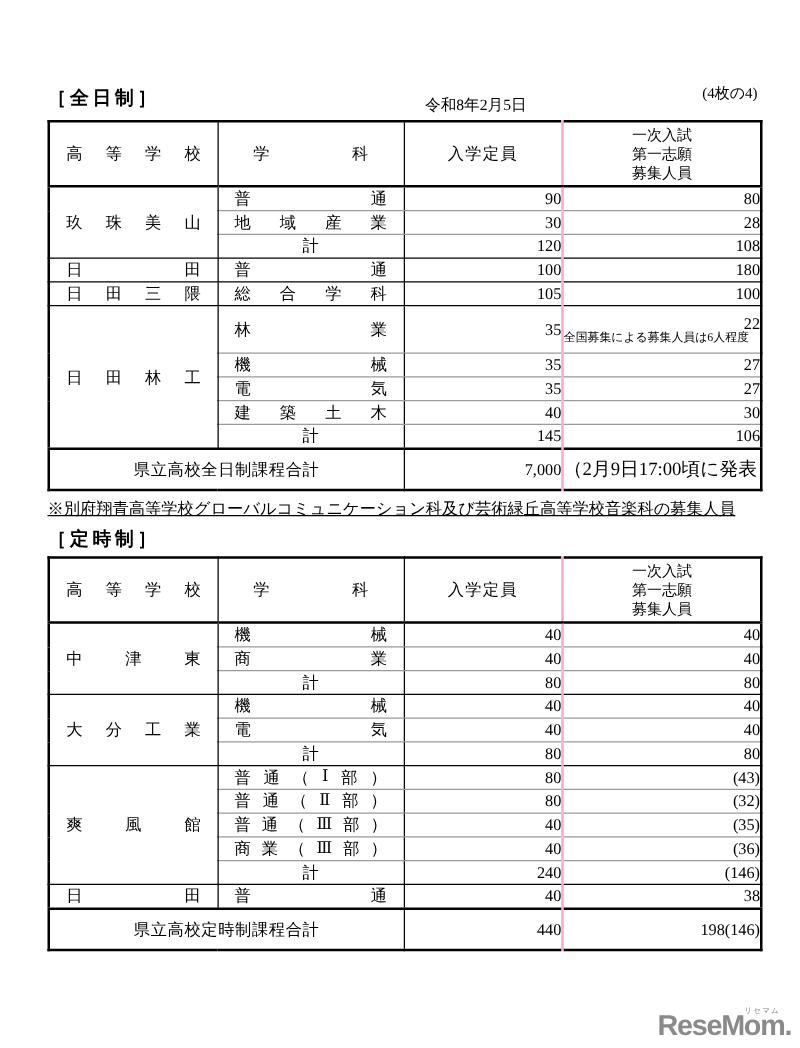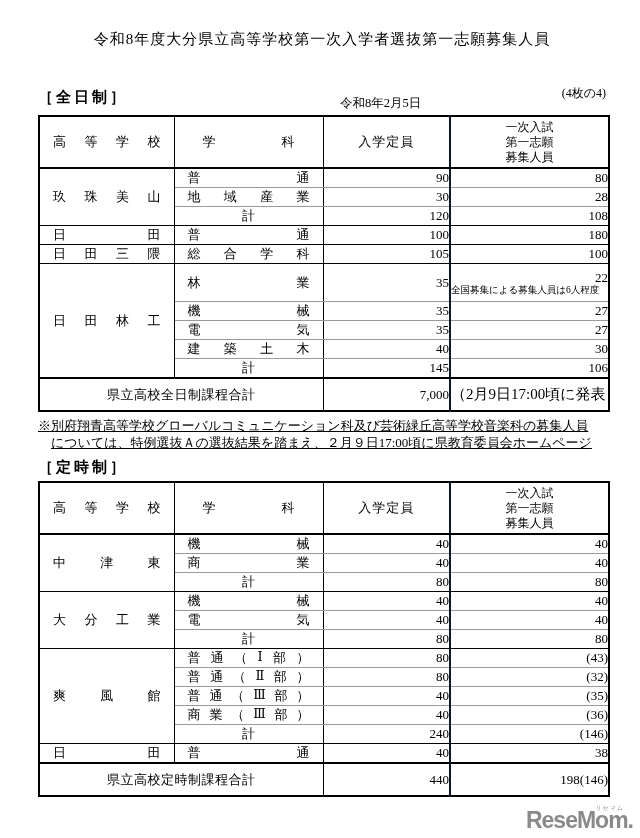--- a/index.html
+++ b/index.html
@@ -48,21 +48,21 @@
   }
   .sheet-table th, .sheet-table td {
     padding: 0; font-weight: normal; vertical-align: middle;
     overflow: hidden;
   }
   .sheet-table thead tr { height: 52px; }
   .sheet-table thead th { border-bottom: 2.5px solid #000; }
   .sheet-table tbody tr { height: 18px; }
   .sheet-table tr.tall { height: 38px; }
   .c1, .c2 { border-right: 1.5px solid #000; }
-  .c3 { border-right: 2px solid #0f172a; font-family: Liberation Serif, serif; }
+  .c3 { border-right: 2px solid #f9a8d4; font-family: Liberation Serif, serif; }
   tr.inner .rcell { border-bottom: 1px solid #9a9a9a; }
   tr.group-end td { border-bottom: 1.5px solid #000; }
   .school-cell { vertical-align: top; border-bottom: 1.5px solid #000; }
   .school-cell .jspread { line-height: 18px; }
 
   .jspread { display: flex; justify-content: space-between; }
   .jspread span { display: inline-block; }
   .pad-school { padding: 0 13px; }
   .pad-dept { padding: 0 13px; }
   .pad-dept-head { padding: 0 28px; }
@@ -104,21 +104,20 @@
     font-family: "Liberation Sans", "DejaVu Sans", sans-serif;
     font-size: 6px; letter-spacing: 1px;
     color: #8a8a8a;
   }
 </style>
 </head>
 <body>
 
 <div class="doc">
 
-  <div class="title">令和8年度大分県立高等学校第一次入学者選抜第一志願募集人員</div>
 
   <div class="sec-head sec-head-1">
     <span class="sec-label">［全日制］</span>
     <span class="date-label">令和8年2月5日</span>
     <span class="sheet-marker">(4枚の4)</span>
   </div>
 
   <div id="full-time-mount">
       <table class="sheet-table">
         <colgroup>
@@ -283,21 +282,20 @@
             <td class="c2 total-label" colspan="2">県立高校全日制課程合計</td>
             <td class="c3 num">7,000</td>
             <td class="pub-note">（2月9日17:00頃に発表）</td>
           </tr>
         </tbody>
       </table>
     </div>
 
   <div class="footnote">
     <div class="footnote-line">※別府翔青高等学校グローバルコミュニケーション科及び芸術緑丘高等学校音楽科の募集人員</div>
-    <div class="footnote-line indent">については、特例選抜Ａの選抜結果を踏まえ、２月９日17:00頃に県教育委員会ホームページ</div>
   </div>
 
   <div class="sec-head sec-head-2">
     <span class="sec-label">［定時制］</span>
   </div>
 
   <div id="part-time-mount">
       <table class="sheet-table">
         <colgroup>
           <col style="width: 135px;">

